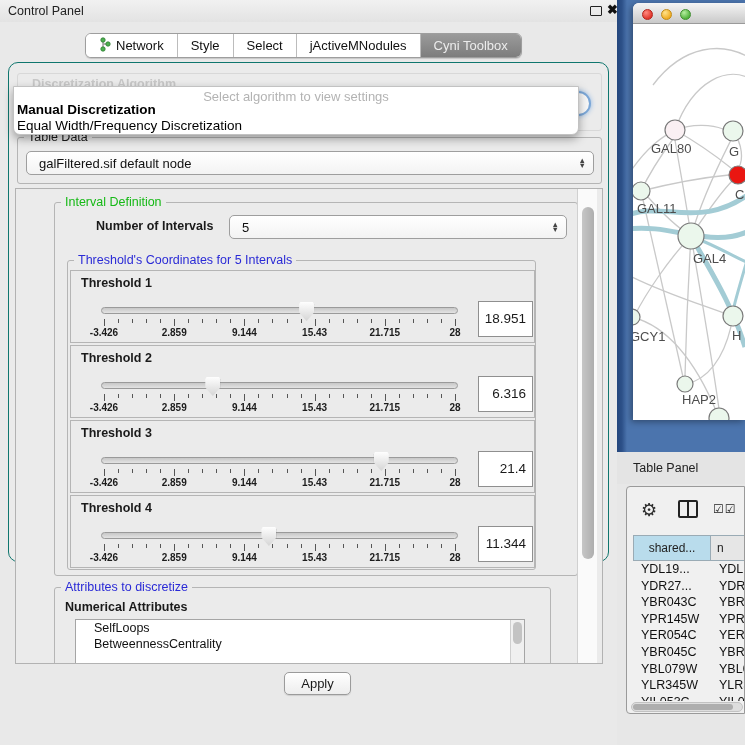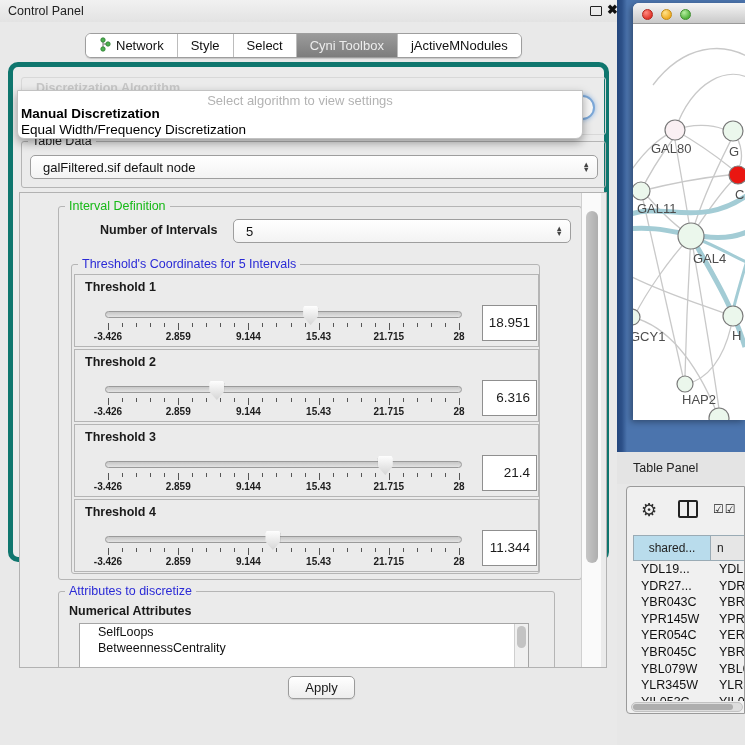--- a/index.html
+++ b/index.html
@@ -14,21 +14,21 @@
   .float-icon { position:absolute; left:590px; top:6px; width:12px; height:10px; border:1.6px solid #222; border-radius:1px; cursor:pointer; }
   .close-icon { position:absolute; left:607px; top:2px; font-size:13px; font-weight:bold; color:#111; cursor:pointer; }
 
   .tab-group { position:absolute; display:flex; background:#fff; border:1px solid #9e9e9e; border-radius:6px; overflow:hidden; box-shadow:0 1px 1px rgba(0,0,0,.15); }
   .tab { display:flex; align-items:center; gap:5px; padding:0 13px; font-size:13px; color:#111; background:#fff; border-right:1px solid #bcbcbc; cursor:pointer; white-space:nowrap; }
   .tab:last-child { border-right:none; }
   .tab.selected { background:linear-gradient(#9b9b9b,#7d7d7d); color:#ececec; }
   #top-tabs { left:85px; top:33px; height:25px; }
   #bottom-tabs { left:143px; top:703px; height:23px; }
 
-  .content-panel { position:absolute; left:8px; top:62px; width:601px; height:500px; border:5px solid #0f766e; background:#ebebeb; border-radius:10px; }
+  .content-panel { position:absolute; left:8px; top:62px; width:601px; height:500px; border:1px solid #0f766e; background:#ebebeb; border-radius:10px; }
 
   
   .groupbox { position:absolute; border:1px solid #b5b5b5; border-radius:3px; }
   .group-label { position:absolute; top:-8px; left:6px; background:#ebebeb; padding:0 4px; font-size:12.5px; }
 
   
   .ghost-group { position:absolute; left:8px; top:10px; width:585px; height:58px; border:1px solid #d8d8d8; border-radius:3px; }
   .ghost-label { position:absolute; left:14px; top:3px; background:transparent; font-size:12.5px; color:#c7c7c7; font-weight:bold; }
   .ghost-combo { position:absolute; left:16px; top:28px; width:566px; height:25px; border-radius:13px; background:#f7f7f7; border:2px solid #7ba7d7; box-shadow:0 0 5px #8fb6e4; }
 
@@ -125,25 +125,25 @@
               <circle cx="9" cy="7" r="2.2" fill="#4caf50" stroke="#2e7d32" stroke-width=".8"></circle>
             </svg></span>
           <span>Network</span>
         </div>
         <div class="tab">
           <span>Style</span>
         </div>
         <div class="tab">
           <span>Select</span>
         </div>
+        <div class="tab">
+          <span>jActiveMNodules</span>
+        </div>
         <div class="tab selected">
           <span>Cyni Toolbox</span>
-        </div>
-        <div class="tab">
-          <span>jActiveMNodules</span>
         </div>
       </div>
 
     <div class="content-panel">
 
       <div class="ghost-group">
         <span class="ghost-label">Discretization Algorithm</span>
       </div>
       <div class="ghost-combo"></div>
 

